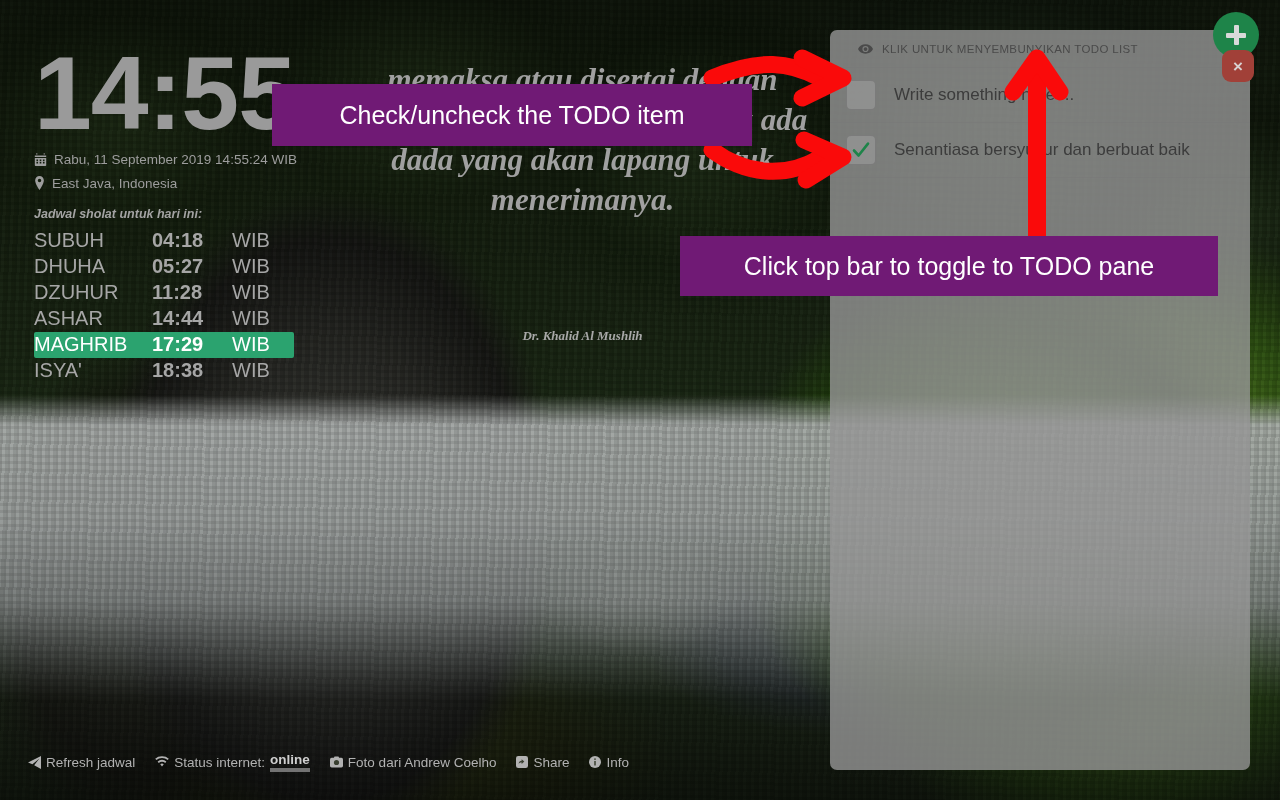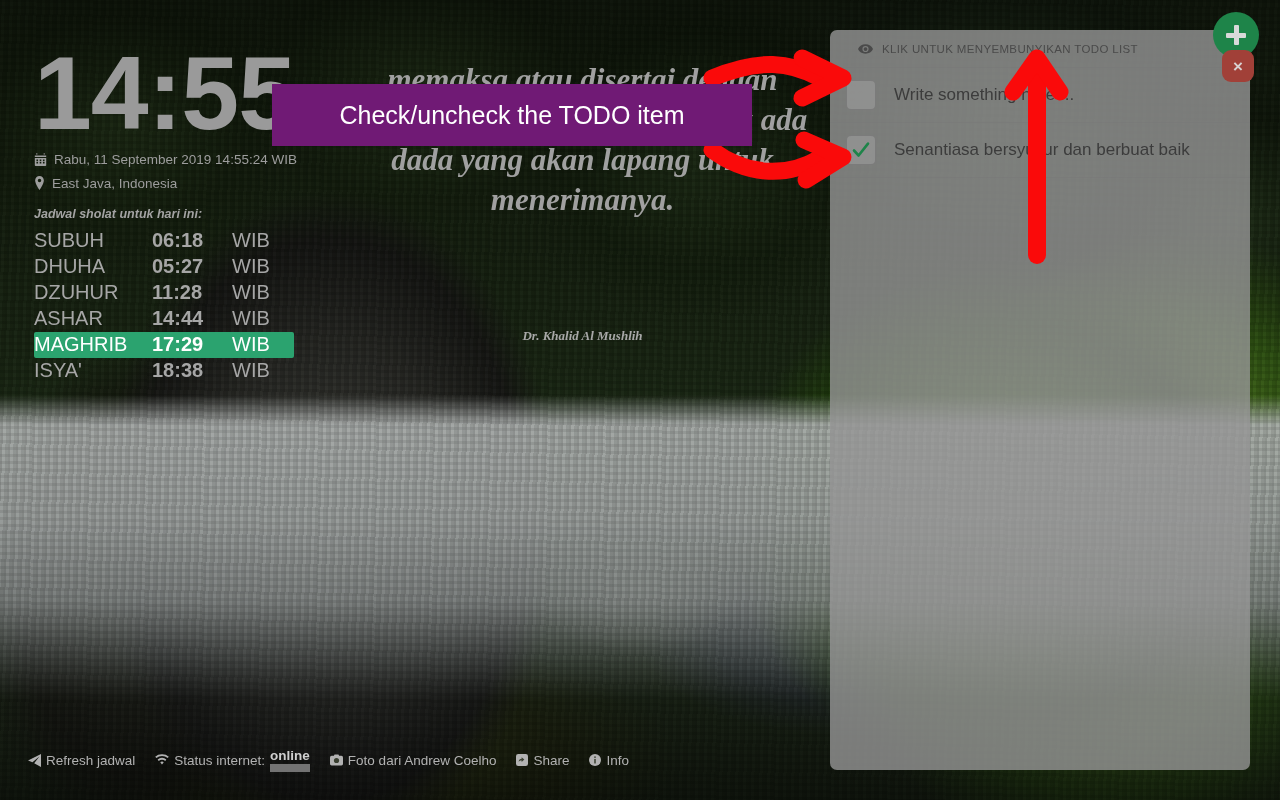--- a/index.html
+++ b/index.html
@@ -164,21 +164,21 @@
     align-items: center;
     gap: 20px;
     color: #b2b2b2;
     font-size: 13.5px;
   }
   .bb-item { display: flex; align-items: center; gap: 5px; cursor: pointer; }
   .bb-item svg { fill: #b2b2b2; display: block; }
   .online {
     font-weight: 700;
     color: #cfcfcf;
-    border-bottom: 8px solid #737373;
+    border-bottom: 4px solid #737373;
     padding-bottom: 1px;
   }
 
   
   #todo-pane {
     position: absolute;
     left: 830px;
     top: 30px;
     width: 420px;
     height: 740px;
@@ -312,21 +312,21 @@
       </span>
       <span>East Java, Indonesia</span>
     </div>
 
     <div class="sched-caption">Jadwal sholat untuk hari ini:</div>
 
     <table class="schedule">
       <tbody id="schedule-body">
           <tr>
             <td class="pname">SUBUH</td>
-            <td class="ptime">06:18</td>
+            <td class="ptime">04:18</td>
             <td class="pzone">WIB</td>
           </tr>
           <tr>
             <td class="pname">DHUHA</td>
             <td class="ptime">05:27</td>
             <td class="pzone">WIB</td>
           </tr>
           <tr>
             <td class="pname">DZUHUR</td>
             <td class="ptime">11:28</td>
@@ -452,14 +452,15 @@
       <path d="M712 150 C 750 178, 790 176, 820 158" stroke="#fa0a0a" stroke-width="17" fill="none" stroke-linecap="round"></path>
       <path d="M804 140 L 843 157 L 806 180" stroke="#fa0a0a" stroke-width="17" fill="none" stroke-linecap="round" stroke-linejoin="round"></path>
     </g>
     <g>
       <path d="M1037 255 L 1037 70" stroke="#fa0a0a" stroke-width="18" fill="none" stroke-linecap="round"></path>
       <path d="M1013 92 L 1037 58 L 1060 92" stroke="#fa0a0a" stroke-width="17" fill="none" stroke-linecap="round" stroke-linejoin="round"></path>
     </g>
   </svg>
 
   <div class="callout" id="callout-1">Check/uncheck the TODO item</div>
+  <div class="callout" id="callout-2">Click top bar to toggle to TODO pane</div>
 
 </div>
 
 </body></html>

